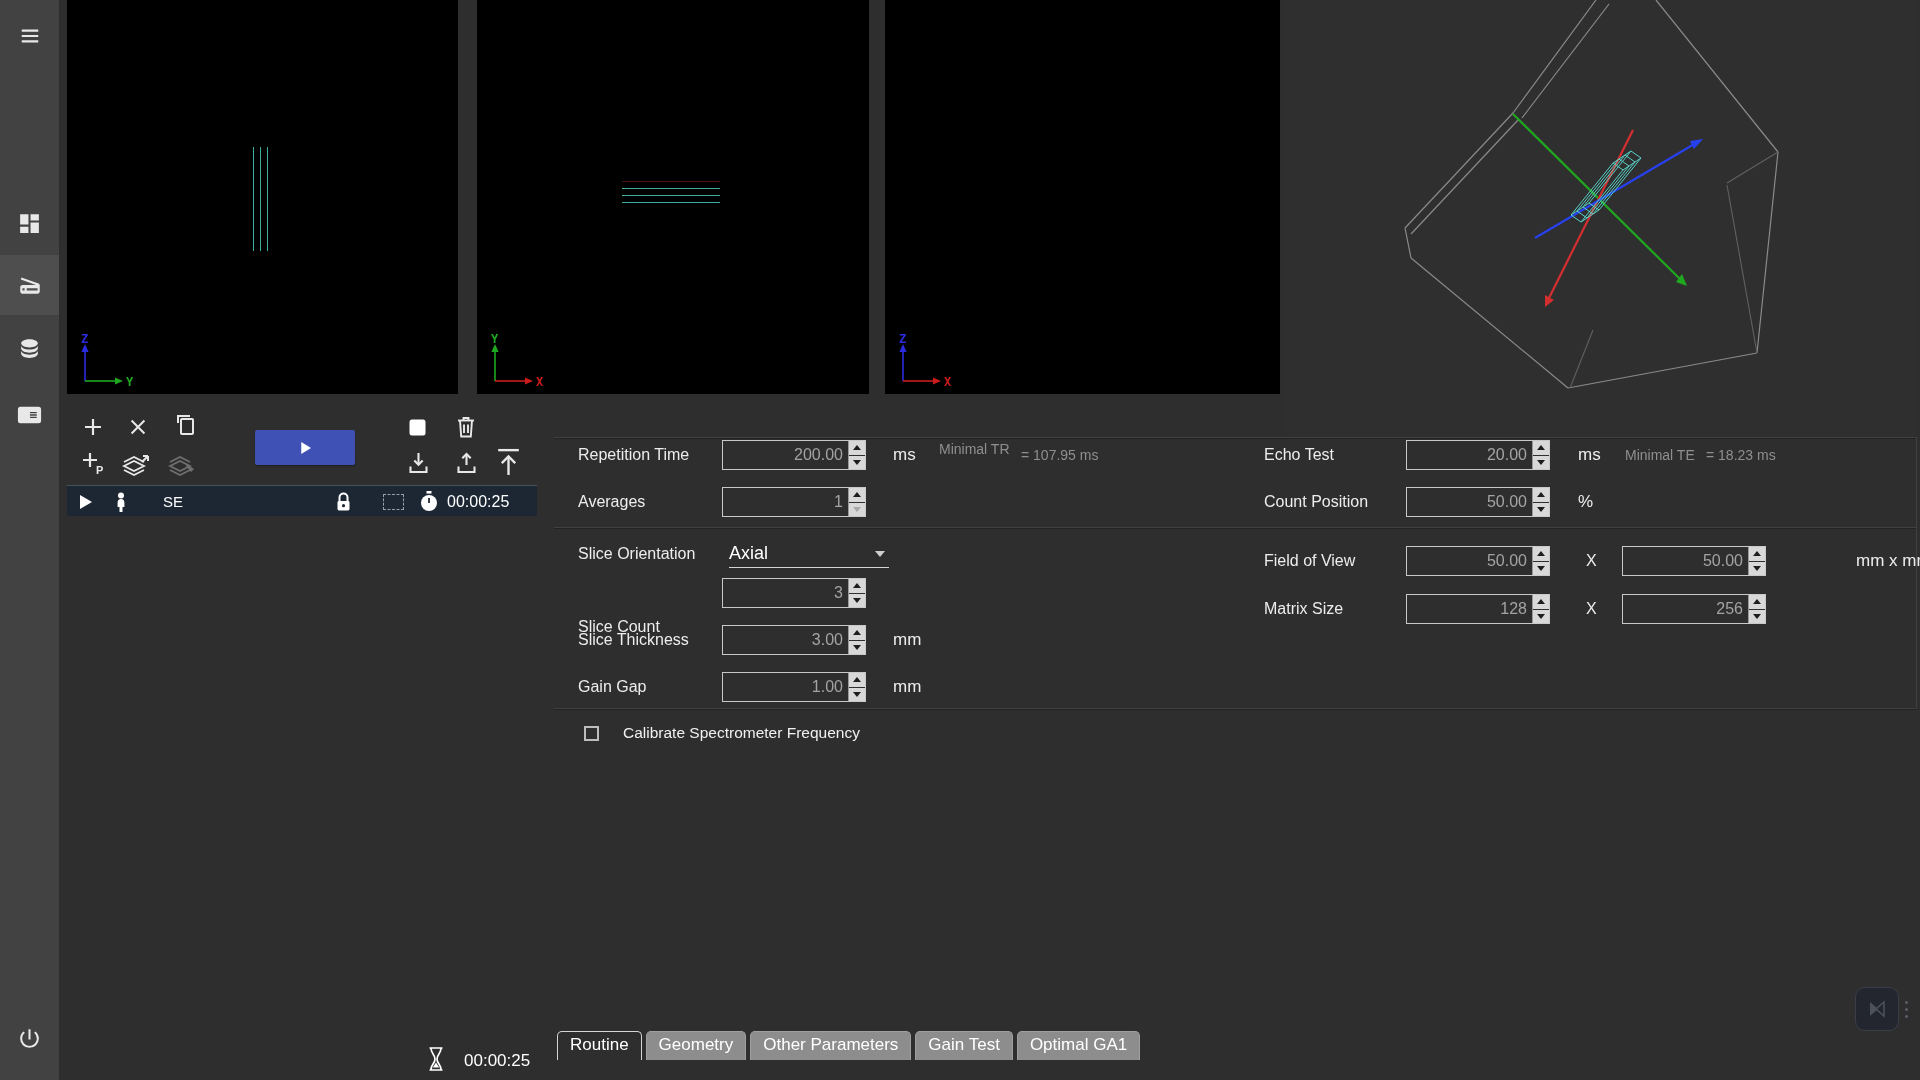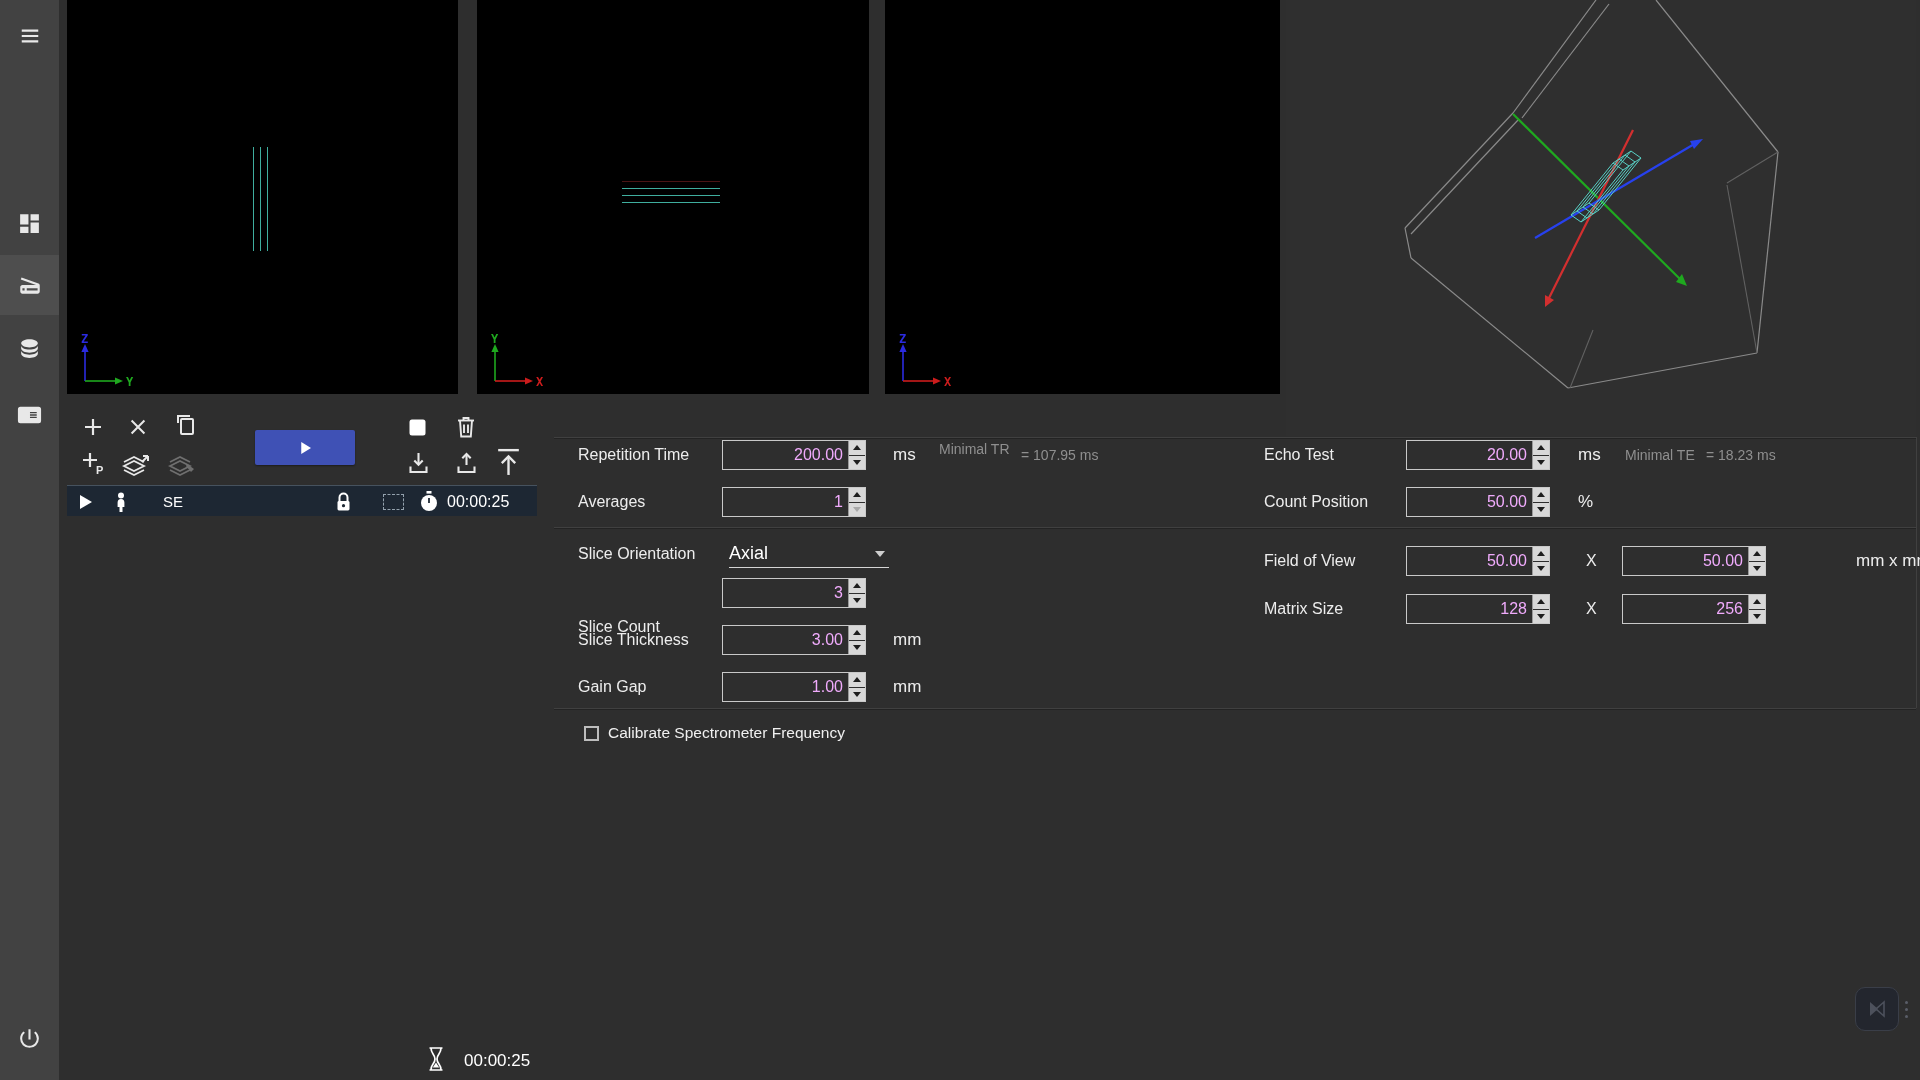--- a/index.html
+++ b/index.html
@@ -36,31 +36,31 @@
 
   
   .divider { position:absolute; left:554px; width:1362px; height:1px; background:#404040; box-shadow:0 1px 0 #232323; }
   .vdivider { position:absolute; width:1px; background:#404040; }
   .plabel { position:absolute; color:#ededed; font-size:16px; line-height:30px; white-space:nowrap; }
   .punit  { position:absolute; color:#ededed; font-size:17px; line-height:30px; white-space:nowrap; }
   .psep   { position:absolute; color:#ededed; font-size:16px; line-height:30px; }
   .phintl { position:absolute; color:#8f8f8f; font-size:14px; line-height:30px; white-space:nowrap; }
   .phintv { position:absolute; color:#8f8f8f; font-size:14px; line-height:30px; white-space:nowrap; }
   .pbox { position:absolute; height:30px; width:144px; border:1px solid #c9c9c9; display:flex; background:#2e2e2e; }
-  .pbox input { flex:1; min-width:0; background:transparent; border:none; outline:none; color:#f0abfc; font-size:16px; text-align:right; padding:0 5px; font-family:inherit; }
+  .pbox input { flex:1; min-width:0; background:transparent; border:none; outline:none; color:#a3a3a3; font-size:16px; text-align:right; padding:0 5px; font-family:inherit; }
   .spinner { width:17px; display:flex; flex-direction:column; border-left:1px solid #9a9a9a; }
   .sp { flex:1; background:#d8d8d8; display:flex; align-items:center; justify-content:center; cursor:pointer; border:none; padding:0; }
   .sp + .sp { margin-top:1px; }
   .tri-up { width:0; height:0; border-left:4px solid transparent; border-right:4px solid transparent; border-bottom:5px solid #1e1e1e; }
   .tri-dn { width:0; height:0; border-left:4px solid transparent; border-right:4px solid transparent; border-top:5px solid #1e1e1e; }
   .sp.dim .tri-dn { border-top-color:#a8a8a8; }
   .dropdown { position:absolute; left:729px; top:540px; width:160px; height:28px; border-bottom:1px solid #d5d5d5; display:flex; align-items:center; justify-content:space-between; cursor:pointer; }
   .dropdown .dval { color:#fff; font-size:18px; }
   .caret { width:0; height:0; border-left:5px solid transparent; border-right:5px solid transparent; border-top:6px solid #cfcfcf; margin-right:4px; }
-  .checkrow { position:absolute; left:584px; top:718px; height:30px; display:flex; align-items:center; gap:9px; }
+  .checkrow { position:absolute; left:584px; top:718px; height:30px; display:flex; align-items:center; gap:24px; }
   .checkrow input { appearance:none; -webkit-appearance:none; width:15px; height:15px; border:2px solid #bdbdbd; background:transparent; margin:0; cursor:pointer; }
   .checkrow label { color:#f0f0f0; font-size:15.5px; cursor:pointer; }
 
   
   .elapsed { position:absolute; color:#fff; font-size:17px; }
   .tabs { position:absolute; left:557px; top:1031px; display:flex; gap:4px; align-items:flex-end; }
   .tab { height:29px; line-height:26px; padding:0 12px; font-size:17px; color:#fff; border-radius:5px 5px 0 0; cursor:pointer; white-space:nowrap; }
   .tab.inactive { background:#8d8d8d; border:1px solid #9f9f9f; border-bottom:none; }
   .tab.active { background:#2e2e2e; border:1px solid #d6d6d6; border-bottom:none; }
 
@@ -475,20 +475,27 @@
 
   <div style="position:absolute;left:426px;top:1046px">
     <svg width="20" height="26" viewBox="0 0 20 26" fill="none" stroke="#fff" stroke-width="1.7">
       <path d="M3.5 2h13M3.5 24h13"></path>
       <path d="M5 2c0 6 4 6.3 4 11s-4 5-4 11M15 2c0 6-4 6.3-4 11s4 5 4 11"></path>
       <path d="M6.8 21.5h6.4L10 16.5z" fill="#fff" stroke="none"></path>
     </svg>
   </div>
   <span class="elapsed" style="left:464px;top:1051px">00:00:25</span>
 
+  <div class="tabs">
+    <span class="tab active">Routine</span>
+    <span class="tab inactive">Geometry</span>
+    <span class="tab inactive">Other Parameters</span>
+    <span class="tab inactive">Gain Test</span>
+    <span class="tab inactive">Optimal GA1</span>
+  </div>
 
   <div class="fwidget">
     <div class="fwlogo">
       <svg width="22" height="20" viewBox="0 0 22 20" fill="none" stroke="#4d515c" stroke-width="1.6">
         <path d="M4 3l8 7-8 7z" fill="#4d515c" stroke="none"></path>
         <path d="M18 3l-8 7 8 7z"></path>
       </svg>
     </div>
     <div class="fwdots">
         <i></i>

